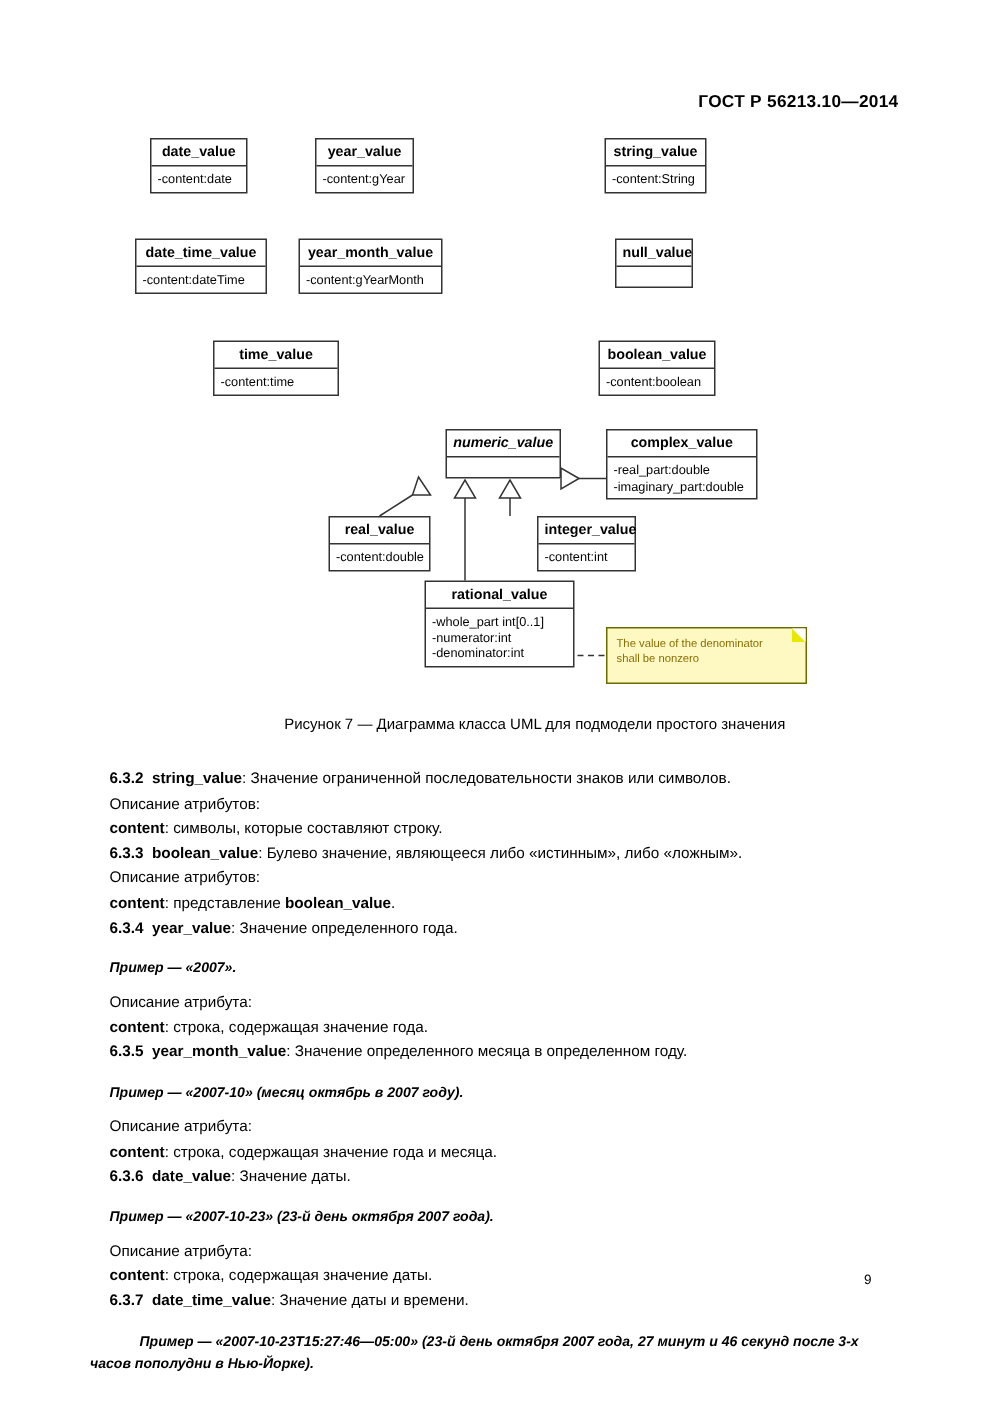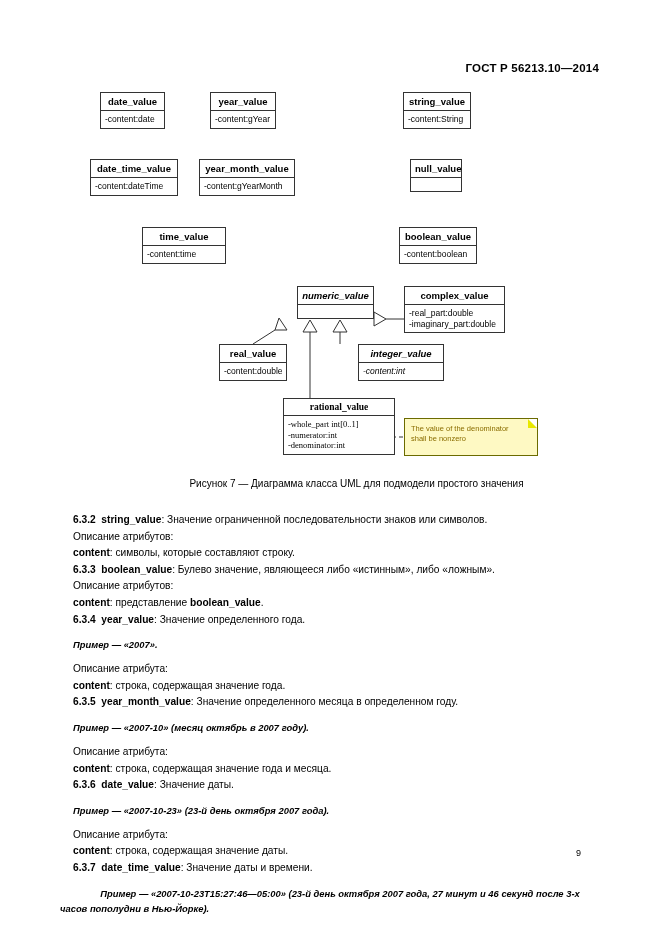--- a/index.html
+++ b/index.html
@@ -77,21 +77,21 @@
     left:73px; top:512px; width:514px;
     font-size:10.2px;
     line-height:16.6px;
   }
   .body-text p { margin:0; }
   .body-text b { font-weight:bold; }
   .ex {
     font-style:italic; font-weight:bold; font-size:9.4px;
     margin:0; line-height:15px;
   }
-  .ex-indent { text-indent:20px;text-align:center; }
+  .ex-indent { text-indent:20px; }
   .gap-md { height:9px; }
 
   .page-number {
     position:absolute; left:576px; top:848px;
     font-size:9px;
   }
 </style>
 </head>
 <body>
 
@@ -193,28 +193,28 @@
       </div>
     </div>
 
     <div class="uml-box" style="left:219px; top:344px; width:68px;">
       <div class="uml-title">real_value</div>
       <div class="uml-attrs">
         <div>-content:double</div>
       </div>
     </div>
 
-    <div class="uml-box" style="left:358px; top:344px; width:86px;font-style:italic;">
+    <div class="uml-box" style="left:358px; top:344px; width:66px;">
       <div class="uml-title">integer_value</div>
       <div class="uml-attrs">
         <div>-content:int</div>
       </div>
     </div>
 
-    <div class="uml-box" style="left:283px; top:398px; width:112px;font-family:Liberation Serif, serif;">
+    <div class="uml-box" style="left:283px; top:387px; width:100px;">
       <div class="uml-title">rational_value</div>
       <div class="uml-attrs">
         <div>-whole_part int[0..1]</div>
         <div>-numerator:int</div>
         <div>-denominator:int</div>
       </div>
     </div>
 
     <div class="uml-note" style="left:404px; top:418px; width:134px; height:38px;">
       <div class="note-fold"></div>

